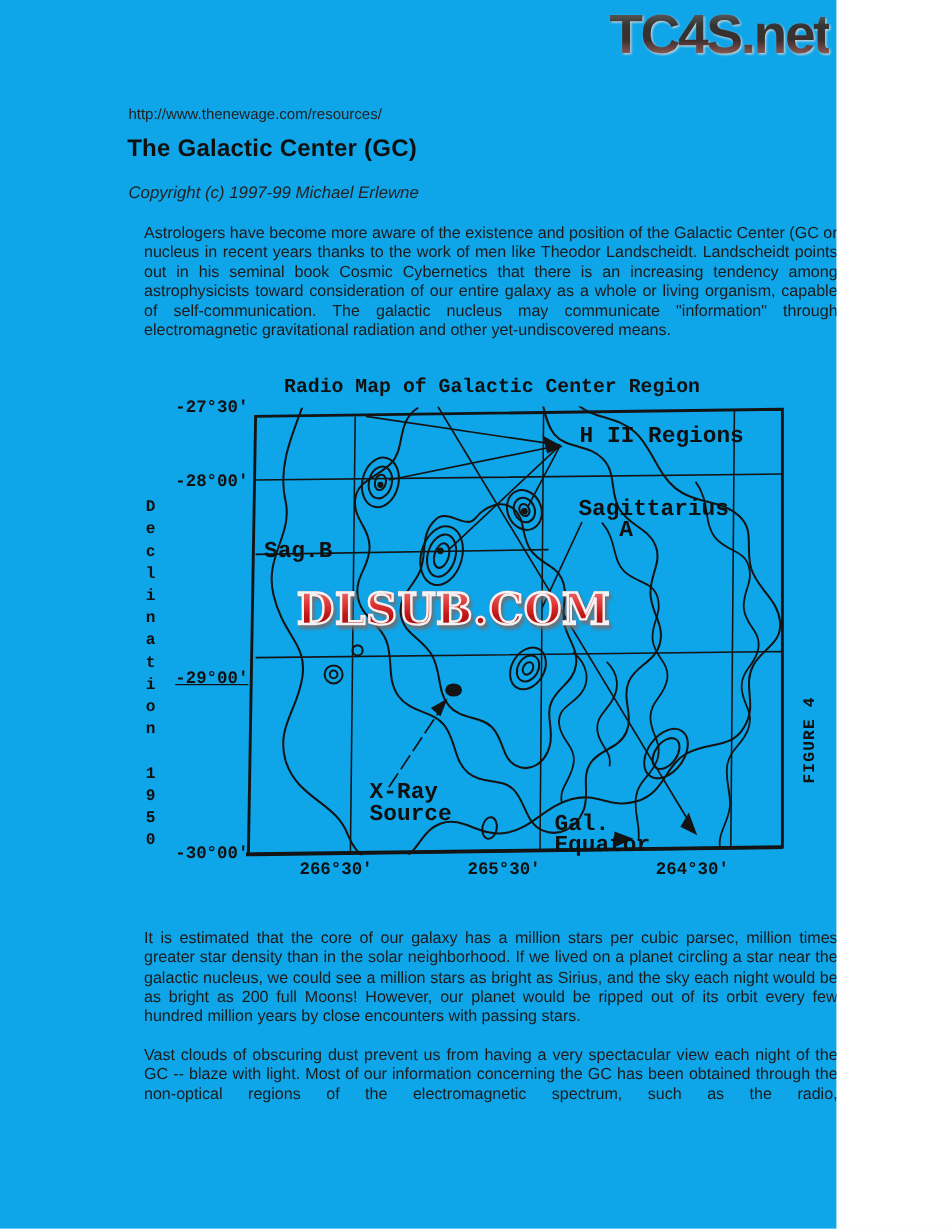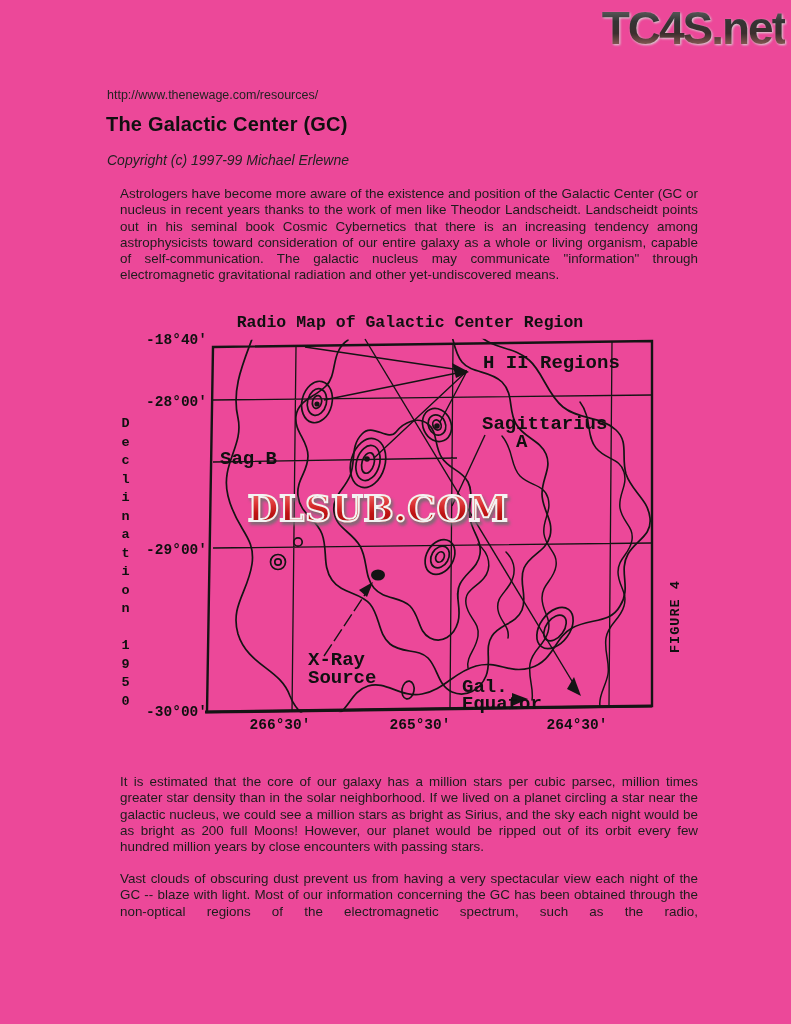--- a/index.html
+++ b/index.html
@@ -1,16 +1,16 @@
 <!DOCTYPE html>
 <html><head>
 <meta charset="utf-8">
 <style>
   html,body{margin:0;padding:0;background:#ffffff;}
-  .page{position:relative;width:791px;height:1024px;background:#ec4899;overflow:hidden;
+  .page{position:relative;width:697px;height:1024px;background:#0ea5e9;overflow:hidden;
         font-family:"Liberation Sans",sans-serif;color:#1a1a1a;}
 
   
   .logo-top{position:absolute;top:1px;right:6px;font-size:46px;font-weight:900;letter-spacing:-2px;
     background:linear-gradient(180deg,#757575 4%,#343434 38%,#3c2e2e 60%,#8a5a55 82%,#a4746a 98%);
     -webkit-background-clip:text;background-clip:text;color:transparent;
     filter:drop-shadow(1px 1px 1px #d8d8d8);cursor:pointer;}
 
   .url{position:absolute;left:107px;top:88px;font-size:12.5px;color:#222;}
   .h1{position:absolute;left:106px;top:113px;font-size:20px;font-weight:bold;color:#101010;letter-spacing:.2px;text-align:right;}
@@ -24,21 +24,21 @@
 
   
   .figure{position:absolute;left:110px;top:306px;width:580px;height:460px;
           font-family:"Liberation Mono","DejaVu Sans Mono",monospace;color:#101010;}
   .fig-svg{position:absolute;left:0;top:0;}
   .fig-title{position:absolute;left:40px;top:7px;width:520px;text-align:center;
              font-size:16.5px;font-weight:bold;white-space:nowrap;}
   .decl{position:absolute;left:8px;top:110px;writing-mode:vertical-lr;text-orientation:upright;
         font-size:13.5px;font-weight:bold;letter-spacing:3.5px;line-height:15px;}
   .ytick{position:absolute;left:16px;width:81px;text-align:right;font-size:14.5px;font-weight:bold;white-space:nowrap;}
-  .yt0{top:26px;} .yt1{top:88px;} .yt2{top:236px;} .yt3{top:398px;}
+  .yt0{top:26px;} .yt1{top:88px;} .yt2{top:252px;text-decoration:underline;} .yt3{top:398px;}
   .xtick{position:absolute;top:411px;transform:translateX(-50%);font-size:14.5px;font-weight:bold;white-space:nowrap;}
   .xt0{left:170px;} .xt1{left:310px;} .xt2{left:467px;}
   .xlabel{position:absolute;top:429px;left:298px;transform:translateX(-50%);
           font-size:15px;font-weight:bold;white-space:nowrap;}
   .ann{position:absolute;font-size:19px;font-weight:bold;white-space:nowrap;}
   .hii{left:373px;top:46px;}
   .sgr{left:372px;top:107px;}
   .sgrA{left:406px;top:125px;}
   .sagb{left:110px;top:142px;}
   .xr1{left:198px;top:343px;} .xr2{left:198px;top:361px;}
@@ -184,21 +184,21 @@
         <path d="M214,350 L260,281" stroke="#141414" stroke-width="1.4" stroke-dasharray="14,4"></path>
         <polygon points="263,276 257,291 249,284" fill="#141414"></polygon>
         <ellipse cx="268" cy="269" rx="7" ry="5.5" fill="#141414"></ellipse>
       </g>
     </svg>
 
     <div class="fig-title">Radio Map of Galactic Center Region</div>
 
     <div class="decl">Declination 1950</div>
 
-    <div class="ytick yt0">-18°40'</div>
+    <div class="ytick yt0">-27°30'</div>
     <div class="ytick yt1">-28°00'</div>
     <div class="ytick yt2">-29°00'</div>
     <div class="ytick yt3">-30°00'</div>
 
     <div class="xtick xt0">266°30'</div>
     <div class="xtick xt1">265°30'</div>
     <div class="xtick xt2">264°30'</div>
 
 
     <div class="ann hii">H II Regions</div>

